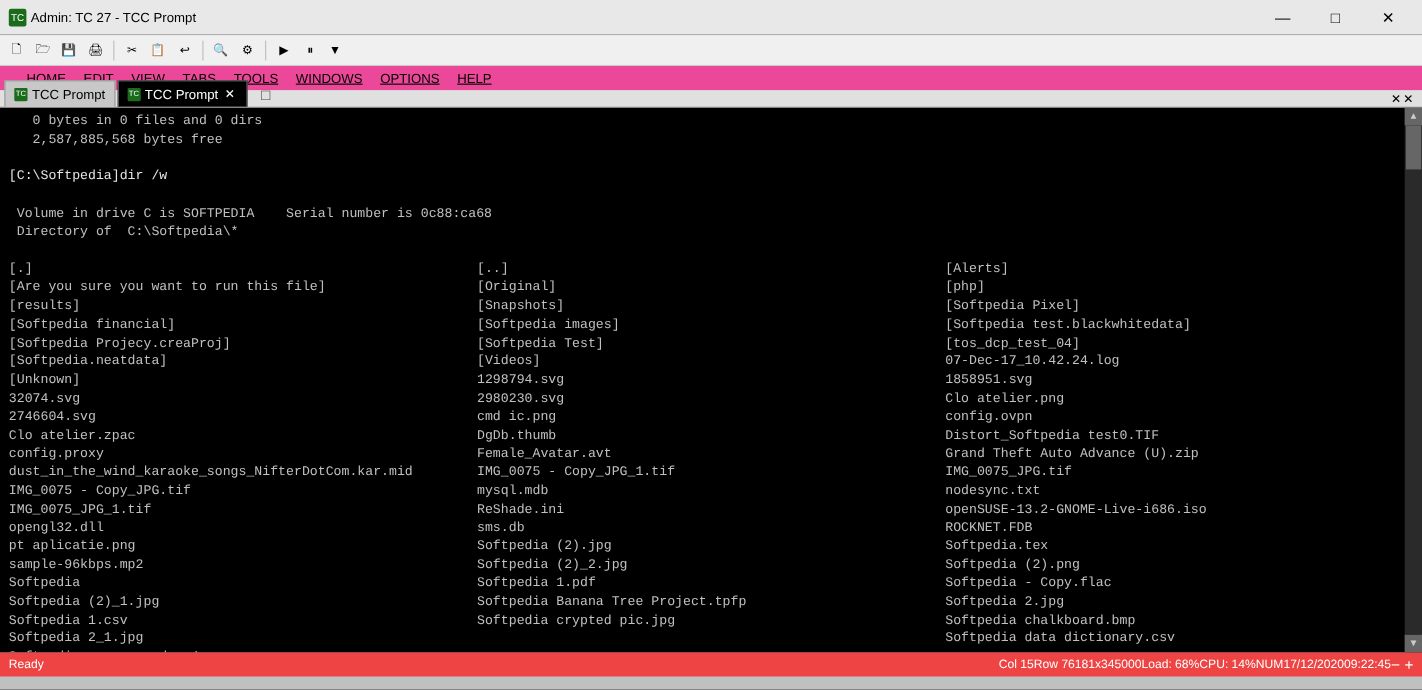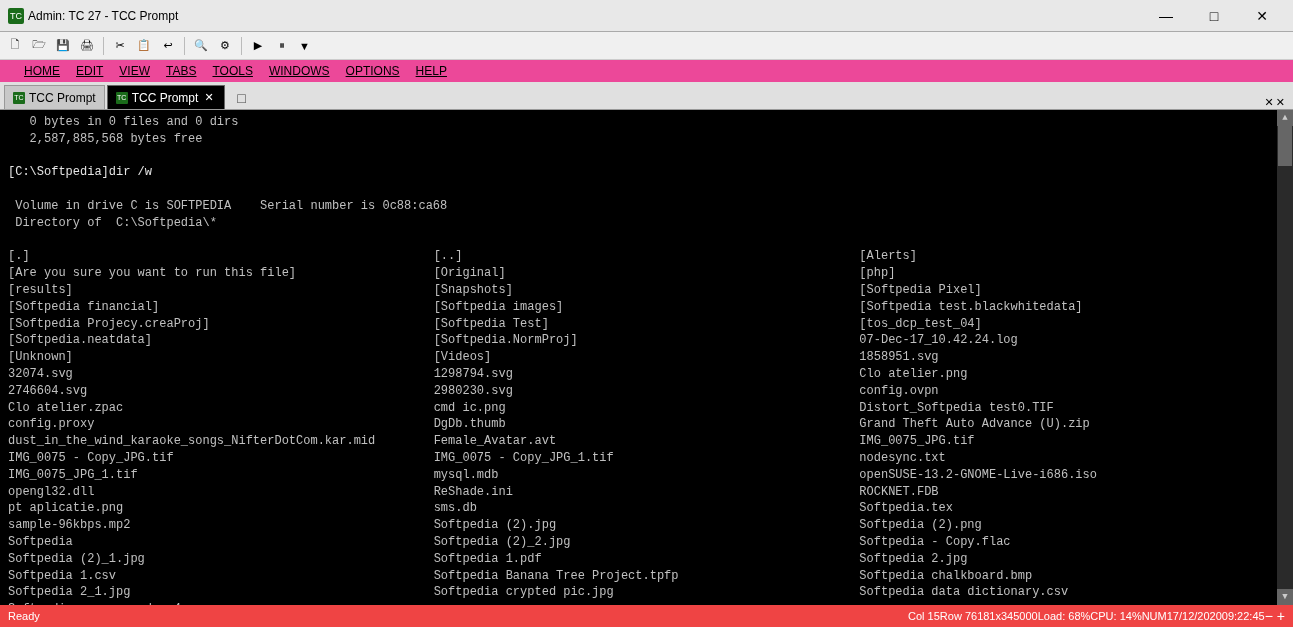--- a/index.html
+++ b/index.html
@@ -60,21 +60,21 @@
     }
     .menu-item {
       padding: 2px 8px;
       font-size: 12px;
       cursor: pointer;
       text-decoration: underline;
     }
 
     
     .tabs-bar {
-      height: 28px;
+      height: 16px;
       background: #e0e0e0;
       display: flex;
       align-items: flex-end;
       padding: 0 4px;
       border-bottom: 1px solid #999;
     }
     .tab {
       height: 24px;
       padding: 0 8px;
       background: #c8c8c8;
@@ -264,21 +264,20 @@
         <div class="terminal-line">Softpedia 1.csv</div>
         <div class="terminal-line">Softpedia 2_1.jpg</div>
         <div class="terminal-line">Softpedia compressed.mp4</div>
       </div>
     <div class="dir-col" id="col2">
         <div class="terminal-line">[..]</div>
         <div class="terminal-line">[Original]</div>
         <div class="terminal-line">[Snapshots]</div>
         <div class="terminal-line">[Softpedia images]</div>
         <div class="terminal-line">[Softpedia Test]</div>
-        <div class="terminal-line">[Softpedia.NormProj]</div>
         <div class="terminal-line">[Videos]</div>
         <div class="terminal-line">1298794.svg</div>
         <div class="terminal-line">2980230.svg</div>
         <div class="terminal-line">cmd ic.png</div>
         <div class="terminal-line">DgDb.thumb</div>
         <div class="terminal-line">Female_Avatar.avt</div>
         <div class="terminal-line">IMG_0075 - Copy_JPG_1.tif</div>
         <div class="terminal-line">mysql.mdb</div>
         <div class="terminal-line">ReShade.ini</div>
         <div class="terminal-line">sms.db</div>

